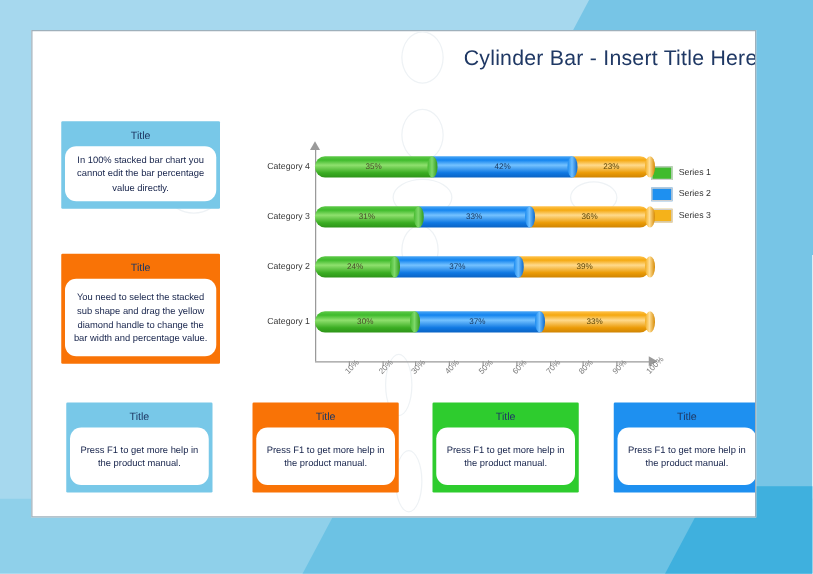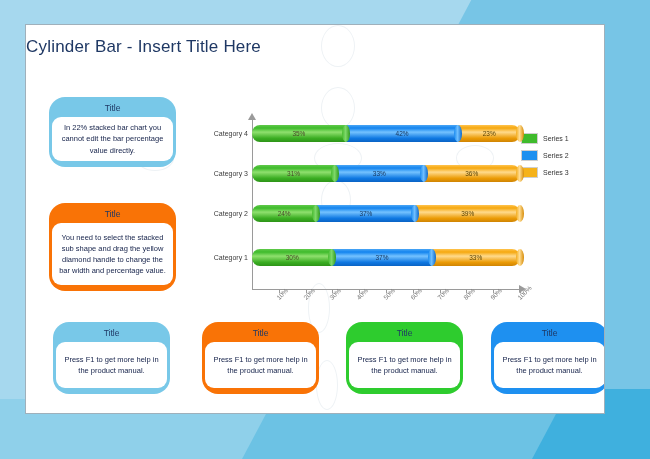--- a/index.html
+++ b/index.html
@@ -67,30 +67,30 @@
     position: absolute;
     border: 1px solid #eef2f5;
     border-radius: 50%;
     pointer-events: none;
   }
 
   #chart-title {
     position: absolute;
     left: 0; top: 12px;
     width: 580px;
-    text-align: left;
+    text-align: right;
     font-size: 17px;
     color: #1F3864;
     letter-spacing: 0.2px;
   }
 
   
   .callout {
     position: absolute;
-    border-radius: 16px;
+    border-radius: 1px;
     overflow: hidden;
     padding: 3px;
   }
   .callout .hdr {
     height: 17px;
     line-height: 17px;
     text-align: center;
     font-size: 8.5px;
     color: #1F3864;
   }
@@ -252,21 +252,21 @@
     <div class="wm" style="left:288px; top:118px; width:48px; height:30px;"></div>
     <div class="wm" style="left:430px; top:120px; width:38px; height:26px;"></div>
     <div class="wm" style="left:295px; top:155px; width:30px; height:40px;"></div>
     <div class="wm" style="left:282px; top:258px; width:22px; height:50px;"></div>
     <div class="wm" style="left:290px; top:335px; width:22px; height:50px;"></div>
 
     <div id="chart-title">Cylinder Bar - Insert Title Here</div>
 
     <div class="callout c-lightblue" style="left:23px; top:72px; width:127px; height:70px;">
       <div class="hdr">Title</div>
-      <div class="body">In 22% stacked bar chart you cannot edit the bar percentage value directly.</div>
+      <div class="body">In 100% stacked bar chart you cannot edit the bar percentage value directly.</div>
     </div>
 
     <div class="callout c-orange" style="left:23px; top:178px; width:127px; height:88px;">
       <div class="hdr">Title</div>
       <div class="body">You need to select the stacked sub shape and drag the yellow diamond handle to change the bar width and percentage value.</div>
     </div>
 
     <div id="plot">
       <div id="axis-v-arrow"></div>
       <div id="axis-v"></div>

